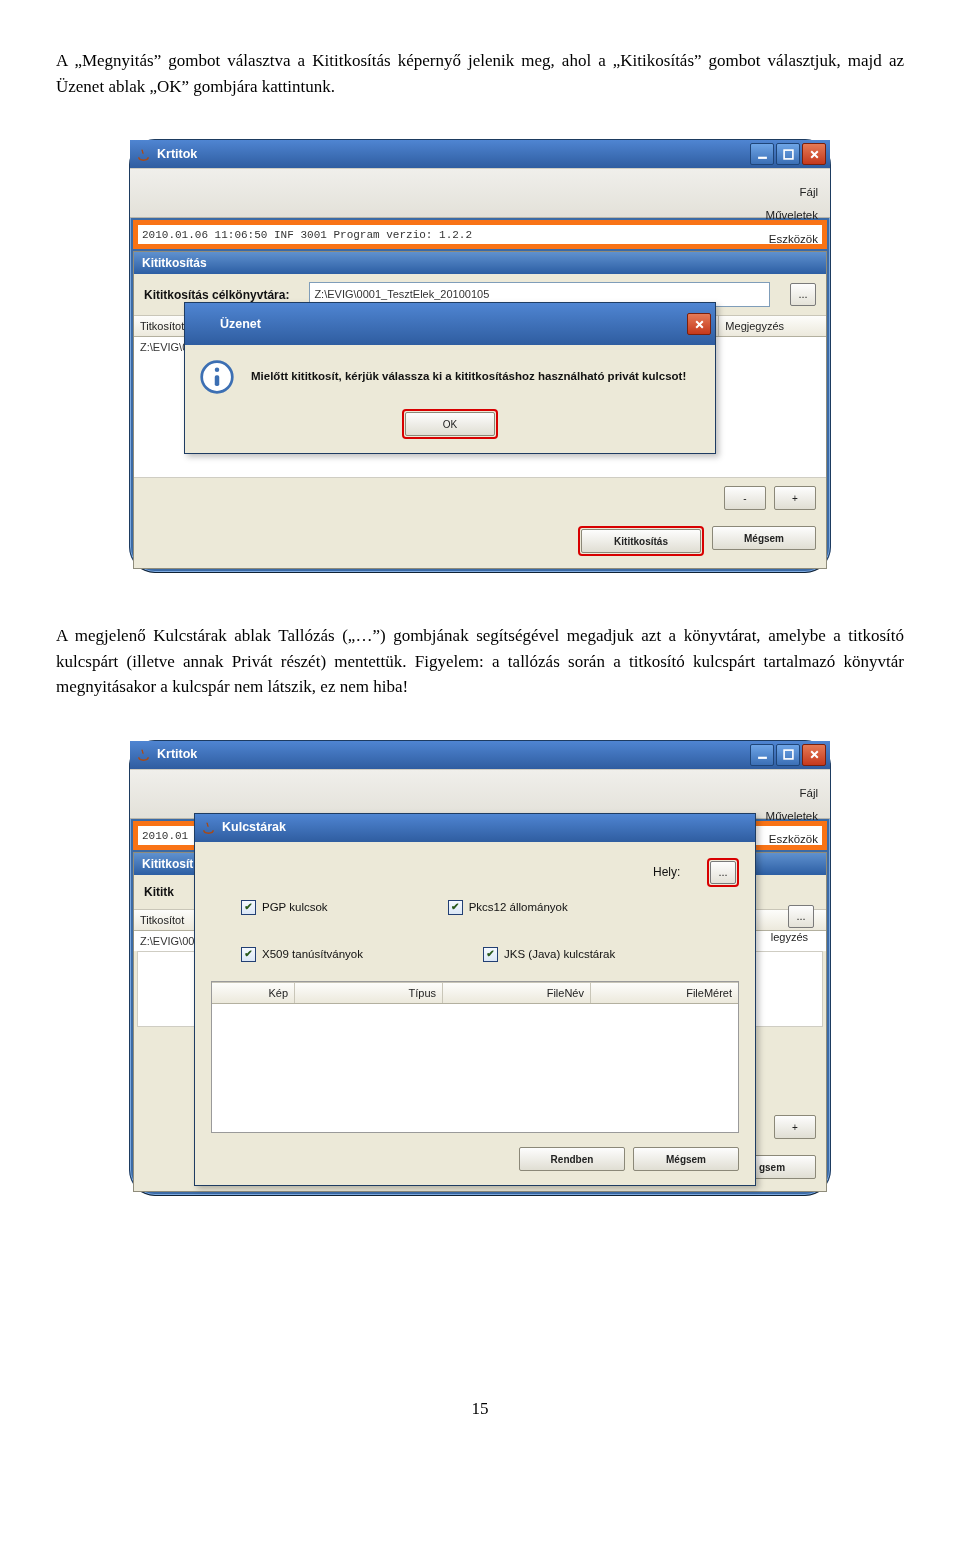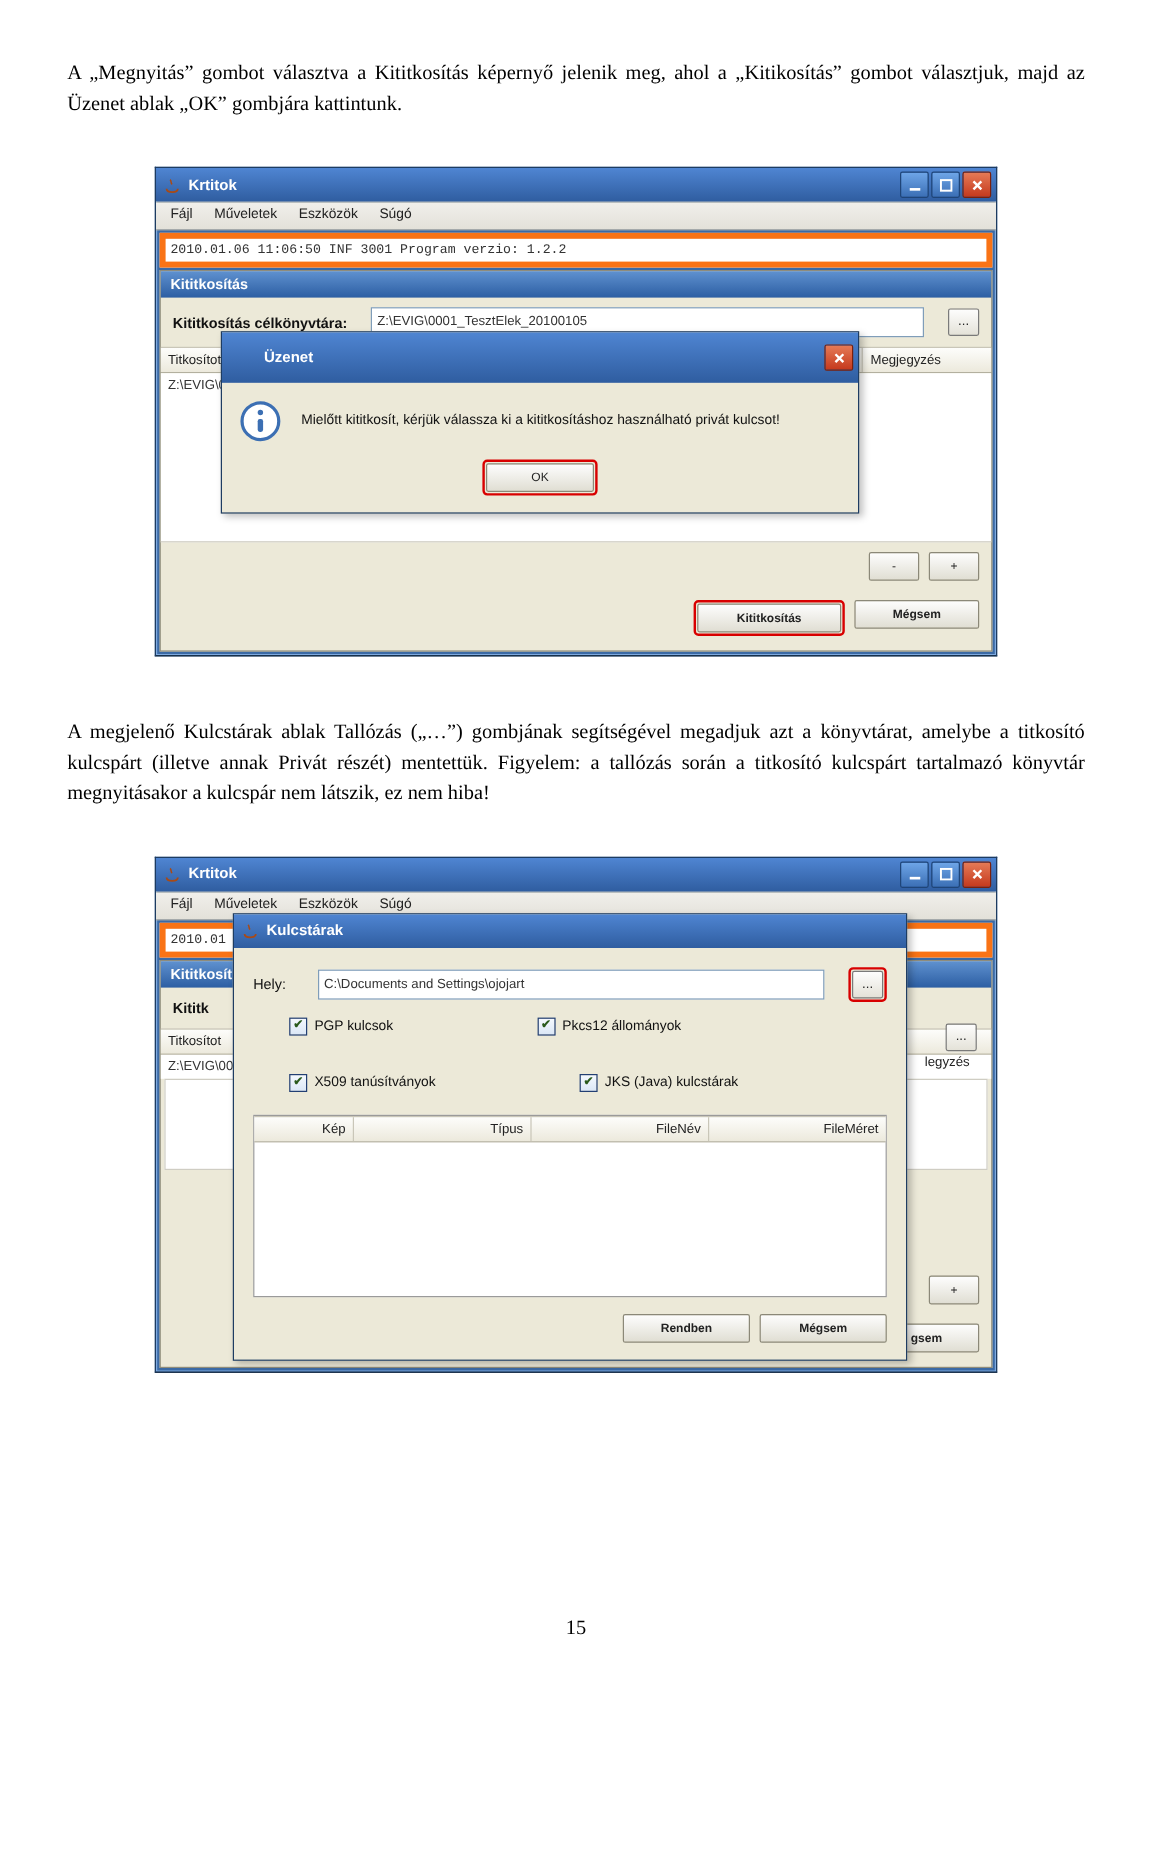--- a/index.html
+++ b/index.html
@@ -1,33 +1,33 @@
 <!DOCTYPE html>
 <html><head>
 <meta charset="utf-8">
 <style>
   body{margin:0;background:#fff;font-family:"Times New Roman",serif;font-size:17px;color:#000;line-height:1.5;}
   .page{width:960px;margin:0 auto;padding:48px 56px 40px;box-sizing:border-box;}
   .para{text-align:justify;margin:0 0 18px 0;}
   .gap{height:22px;}
-  .sans{font-family:Tahoma,Arial,sans-serif;}
+  .sans{font-family:Tahoma,Arial,sans-serif;border-radius:26px;}
   .pagenum{text-align:center;margin-top:200px;font-size:17px;}
   .small{font-size:11px;}
 
   
   .outer-win{width:700px;margin:0 auto 28px;background:#3b6aa5;border:1px solid #1d3b60;border-bottom-color:#0f2236;box-shadow:0 0 0 1px #7eaae0 inset;}
   .titlebar{display:flex;align-items:center;gap:6px;height:28px;padding:0 4px 0 6px;background:linear-gradient(#4f85d2,#2f5da0);color:#fff;font-family:Tahoma,Arial,sans-serif;font-size:12.5px;font-weight:bold;}
   .java-cup{width:15px;height:15px;position:relative;display:inline-block;}
   .java-cup svg{display:block;}
   .sp{flex:1;}
   .win-btns{display:flex;gap:2px;}
   .win-btn{width:22px;height:20px;border-radius:2px;background:linear-gradient(#6ea5e7,#3b6fb5);border:1px solid #1f4578;display:flex;align-items:center;justify-content:center;color:#fff;}
   .win-btn.close{background:linear-gradient(#e57a56,#c5391d);border-color:#7a200c;}
   .win-btn svg{width:11px;height:11px;display:block;}
-  .menubar{background:linear-gradient(#f0efeb,#e3e1d9);border-top:1px solid #cfcdc3;border-bottom:1px solid #b7b5ab;height:22px;display:flex;align-items:flex-start;padding:0 4px;gap:2px;}
+  .menubar{background:linear-gradient(#f0efeb,#e3e1d9);border-top:1px solid #cfcdc3;border-bottom:1px solid #b7b5ab;height:22px;display:flex;align-items:flex-end;padding:13px 4px;gap:2px;flex-direction:column;}
   .menu-item{font-family:Tahoma,Arial,sans-serif;font-size:11.5px;padding:2px 8px;color:#222;}
   .logline{background:#fff;border:5px solid #f97316;margin:2px 3px 0;padding:2px 4px;font-family:"Courier New",monospace;font-size:11px;color:#333;height:15px;overflow:hidden;}
   .client{background:#ece9d8;margin:2px 3px 3px;border:1px solid #8f8c7b;min-height:90px;position:relative;}
   .subtitle{background:linear-gradient(#5f91cf,#2c5ea3);color:#fff;font-family:Tahoma,Arial,sans-serif;font-size:12px;font-weight:bold;height:22px;display:flex;align-items:center;padding:0 8px;}
   .row{display:flex;align-items:center;gap:20px;padding:8px 10px;}
   .lbl{font-family:Tahoma,Arial,sans-serif;font-size:12px;font-weight:bold;color:#111;}
   .txtfield{flex:1;height:19px;background:#fff;border:1px solid #7f9db9;padding:2px 4px;font-size:11px;font-family:Tahoma,Arial,sans-serif;color:#333;display:flex;align-items:center;}
   .browse-btn{width:24px;height:21px;border:1px solid #7a7a7a;border-radius:2px;background:linear-gradient(#fdfdfd,#e4e2d8);font-family:Tahoma,Arial,sans-serif;font-size:11px;text-align:center;color:#222;display:flex;align-items:center;justify-content:center;}
   .headerbar{display:flex;background:linear-gradient(#fdfdfb,#ece9dc);border-top:1px solid #c9c6b8;border-bottom:1px solid #b3b09f;height:20px;}
   .col{padding:2px 6px;font-family:Tahoma,Arial,sans-serif;font-size:11px;color:#222;border-right:1px solid #c9c6b8;flex:1;overflow:hidden;white-space:nowrap;}
@@ -38,21 +38,21 @@
   .btn.small{min-width:22px;padding:0 9px;}
   .redbox{border:2.5px solid #d80000;border-radius:4px;padding:1px;}
   .checkbox{display:flex;align-items:center;gap:6px;font-family:Tahoma,Arial,sans-serif;font-size:11.5px;color:#111;}
   .checkbox .box{width:13px;height:13px;border:1px solid #223f73;background:linear-gradient(#f5f9fe,#dbe7f6);display:flex;align-items:center;justify-content:center;font-size:10px;color:#2a5a1c;font-weight:bold;line-height:1;}
 
   
   .dlg{position:absolute;left:50px;top:50px;width:530px;background:#ece9d8;border:1px solid #1e3c62;box-shadow:3px 3px 6px rgba(0,0,0,.25);}
   .dlg .titlebar{height:42px;padding-left:35px;}
   .dlg-body{padding:14px 16px 14px 14px;display:flex;align-items:center;gap:16px;}
   .info-icon{width:36px;height:36px;}
-  .dlg-msg{font-family:Tahoma,Arial,sans-serif;font-size:11.5px;font-weight:normal;color:#111;}
+  .dlg-msg{font-family:Tahoma,Arial,sans-serif;font-size:11.5px;font-weight:bold;color:#111;}
   .dlg-btns{display:flex;justify-content:center;padding:0 0 14px;}
 
   
   .kulcs-dlg{position:absolute;left:60px;top:-40px;width:560px;background:#ece9d8;border:1px solid #1e3c62;box-shadow:3px 3px 6px rgba(0,0,0,.25);}
   .kulcs-body{padding:10px 12px;}
   .kulcs-body .row{padding:6px 4px;justify-content:flex-end;}
   .checks{display:flex;flex-wrap:wrap;gap:30px 120px;padding:6px 34px 14px;}
   .list{border:1px solid #9a9a9a;background:#fff;margin:4px 4px 8px;height:150px;display:flex;flex-direction:column;text-align:right;}
   .list .headerbar{background:linear-gradient(#fdfdfb,#ece9dc);}
   .list .blank{flex:1;}
@@ -236,21 +236,20 @@
                 <path d="M3 11c0 2 2 3 5 3s5-1 5-3" fill="none" stroke="#a84a16" stroke-width="1.6"></path>
                 <path d="M6 3c2 1 0 3 2 4" fill="none" stroke="#a84a16" stroke-width="1.4"></path>
               </svg>
           </span>
           <span>Kulcstárak</span>
           <span class="sp"></span>
         </div>
         <div class="kulcs-body">
           <div class="row">
             <span class="lbl" style="font-weight:normal;width:34px;">Hely:</span>
-            <div class="txtfield">C:\Documents and Settings\ojojart</div>
             <div class="redbox">
               <div class="browse-btn">...</div>
             </div>
           </div>
           <div class="checks">
             <label class="checkbox">
                 <span class="box">✔</span>
                 <span>PGP kulcsok</span>
               </label>
             <label class="checkbox">

